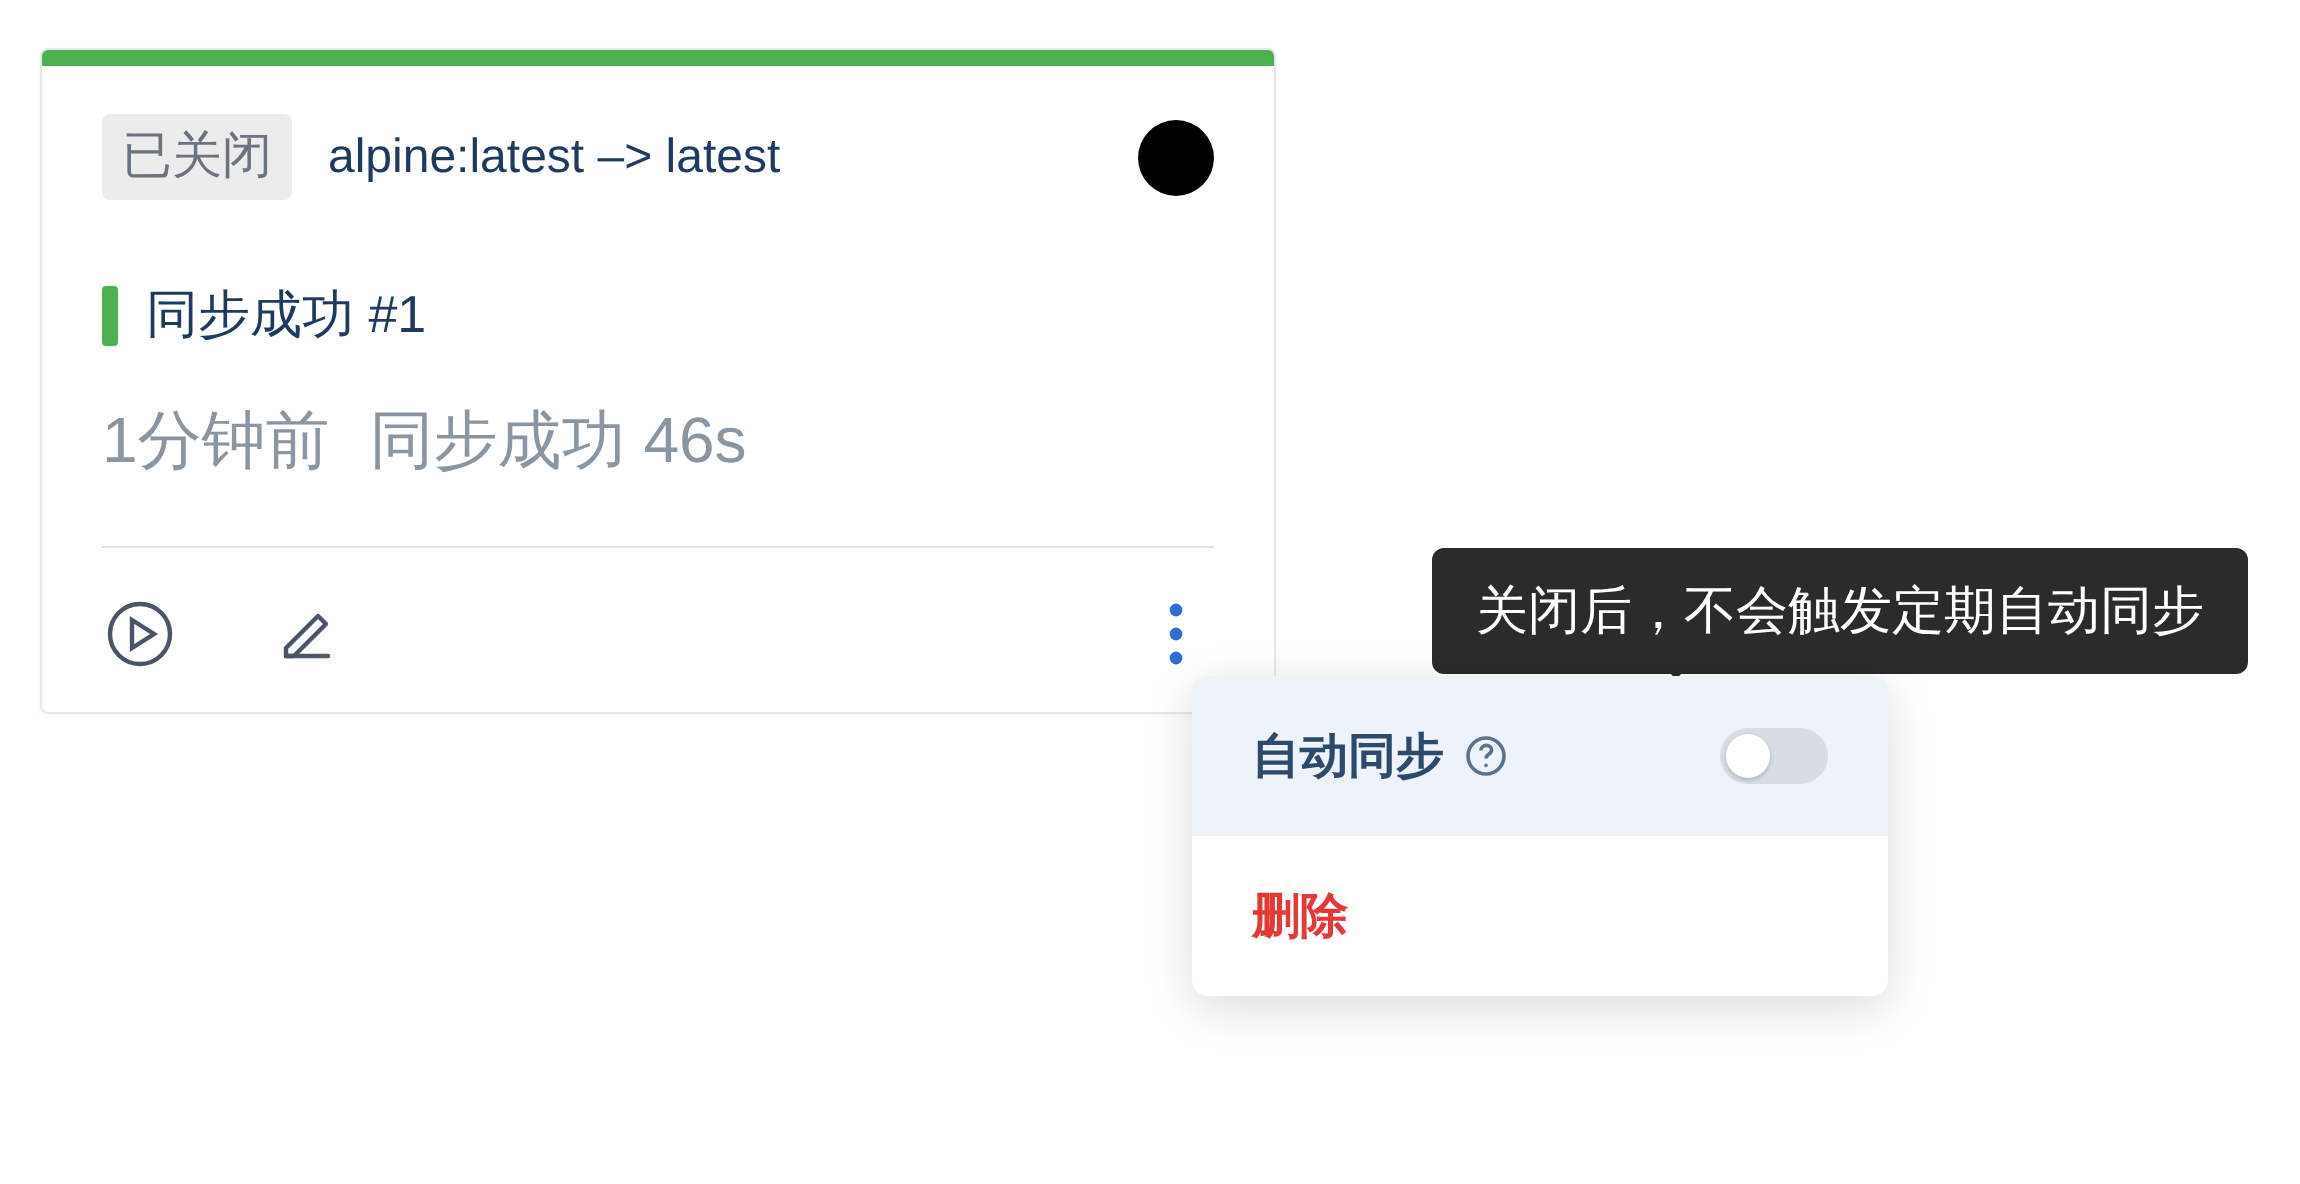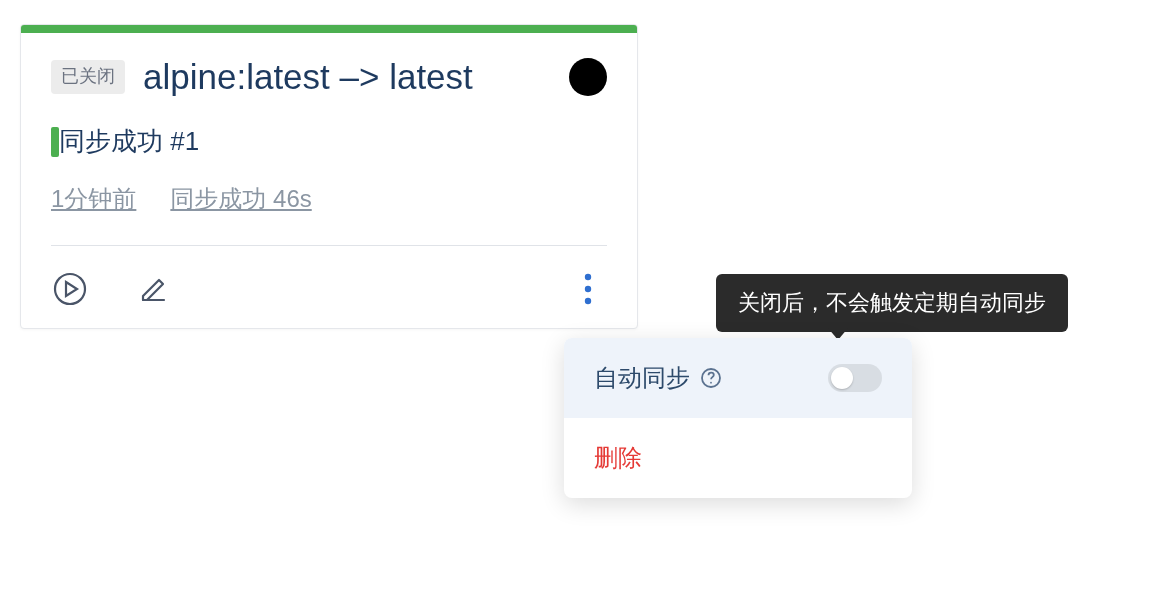--- a/index.html
+++ b/index.html
@@ -15,49 +15,50 @@
       box-shadow:0 1px 3px rgba(0,0,0,0.04);
       overflow:hidden;
     }
     .card-topbar { height:8px; background:#4caf50; }
     .card-body { padding:24px 30px 20px 30px; }
 
     .header-row { display:flex; align-items:center; gap:18px; }
     .badge-closed {
       background:#ececec; color:#6b7280;
       padding:4px 10px; border-radius:4px;
-      font-size:18px; line-height:1.4;
+      font-size:25px; line-height:1.4;
     }
     .title {
-      font-size:35px; color:#1e3a5f;
+      font-size:24px; color:#1e3a5f;
       font-weight:400; flex:1;
     }
     .black-dot { width:38px; height:38px; background:#000; border-radius:50%; }
 
-    .status-row { display:flex; align-items:center; margin-top:27px; }
+    .status-row { display:flex; align-items:center; gap:14px; margin-top:40px; }
     .status-bar { width:8px; height:30px; background:#4caf50; border-radius:2px; }
     .status-text { font-size:26px; color:#1e3a5f; }
 
-    .meta-row { display:flex; gap:34px; margin-top:24px; color:#8b96a3; font-size:24px;text-decoration:underline; }
+    .meta-row { display:flex; gap:20px; margin-top:24px; color:#8b96a3; font-size:32px; }
 
     .divider { height:1px; background:#e0e3e8; margin-top:30px; }
 
     .actions-row { display:flex; align-items:center; margin-top:24px; gap:46px; }
     .icon-btn { width:38px; height:38px; display:flex; align-items:center; justify-content:center; cursor:pointer; color:#4a5568; }
     .spacer { flex:1; }
 
     
     .menu {
       position:absolute;
-      left:564px; top:338px;
+      left:596px; top:338px;
       width:348px;
       background:#fff;
       border-radius:8px;
       box-shadow:0 6px 24px rgba(0,0,0,0.14);
       overflow:hidden;
+      font-weight:bold;
     }
     .menu-item { padding:24px 30px; font-size:24px; display:flex; align-items:center; }
     .menu-item.auto { background:#eef3fa; color:#2d4a6b; }
     .menu-item.auto .q-icon { display:inline-flex; margin-left:10px; color:#5b7290; }
     .menu-item.delete { color:#e53935;text-align:center; }
     .toggle {
       margin-left:auto;
       width:54px; height:28px;
       background:#d8dde3; border-radius:14px;
       position:relative;
@@ -66,21 +67,21 @@
       position:absolute; left:3px; top:3px;
       width:22px; height:22px; background:#fff; border-radius:50%;
       box-shadow:0 1px 2px rgba(0,0,0,0.2);
     }
 
     
     .tooltip {
       position:absolute;
       left:716px; top:274px;
       background:#2b2b2b; color:#fff;
-      font-size:22px;
+      font-size:26px;
       padding:14px 22px;
       border-radius:6px;
     }
     .tooltip-arrow {
       position:absolute;
       left:828px; top:328px;
       width:0; height:0;
       border-left:10px solid transparent;
       border-right:10px solid transparent;
       border-top:12px solid #2b2b2b;

